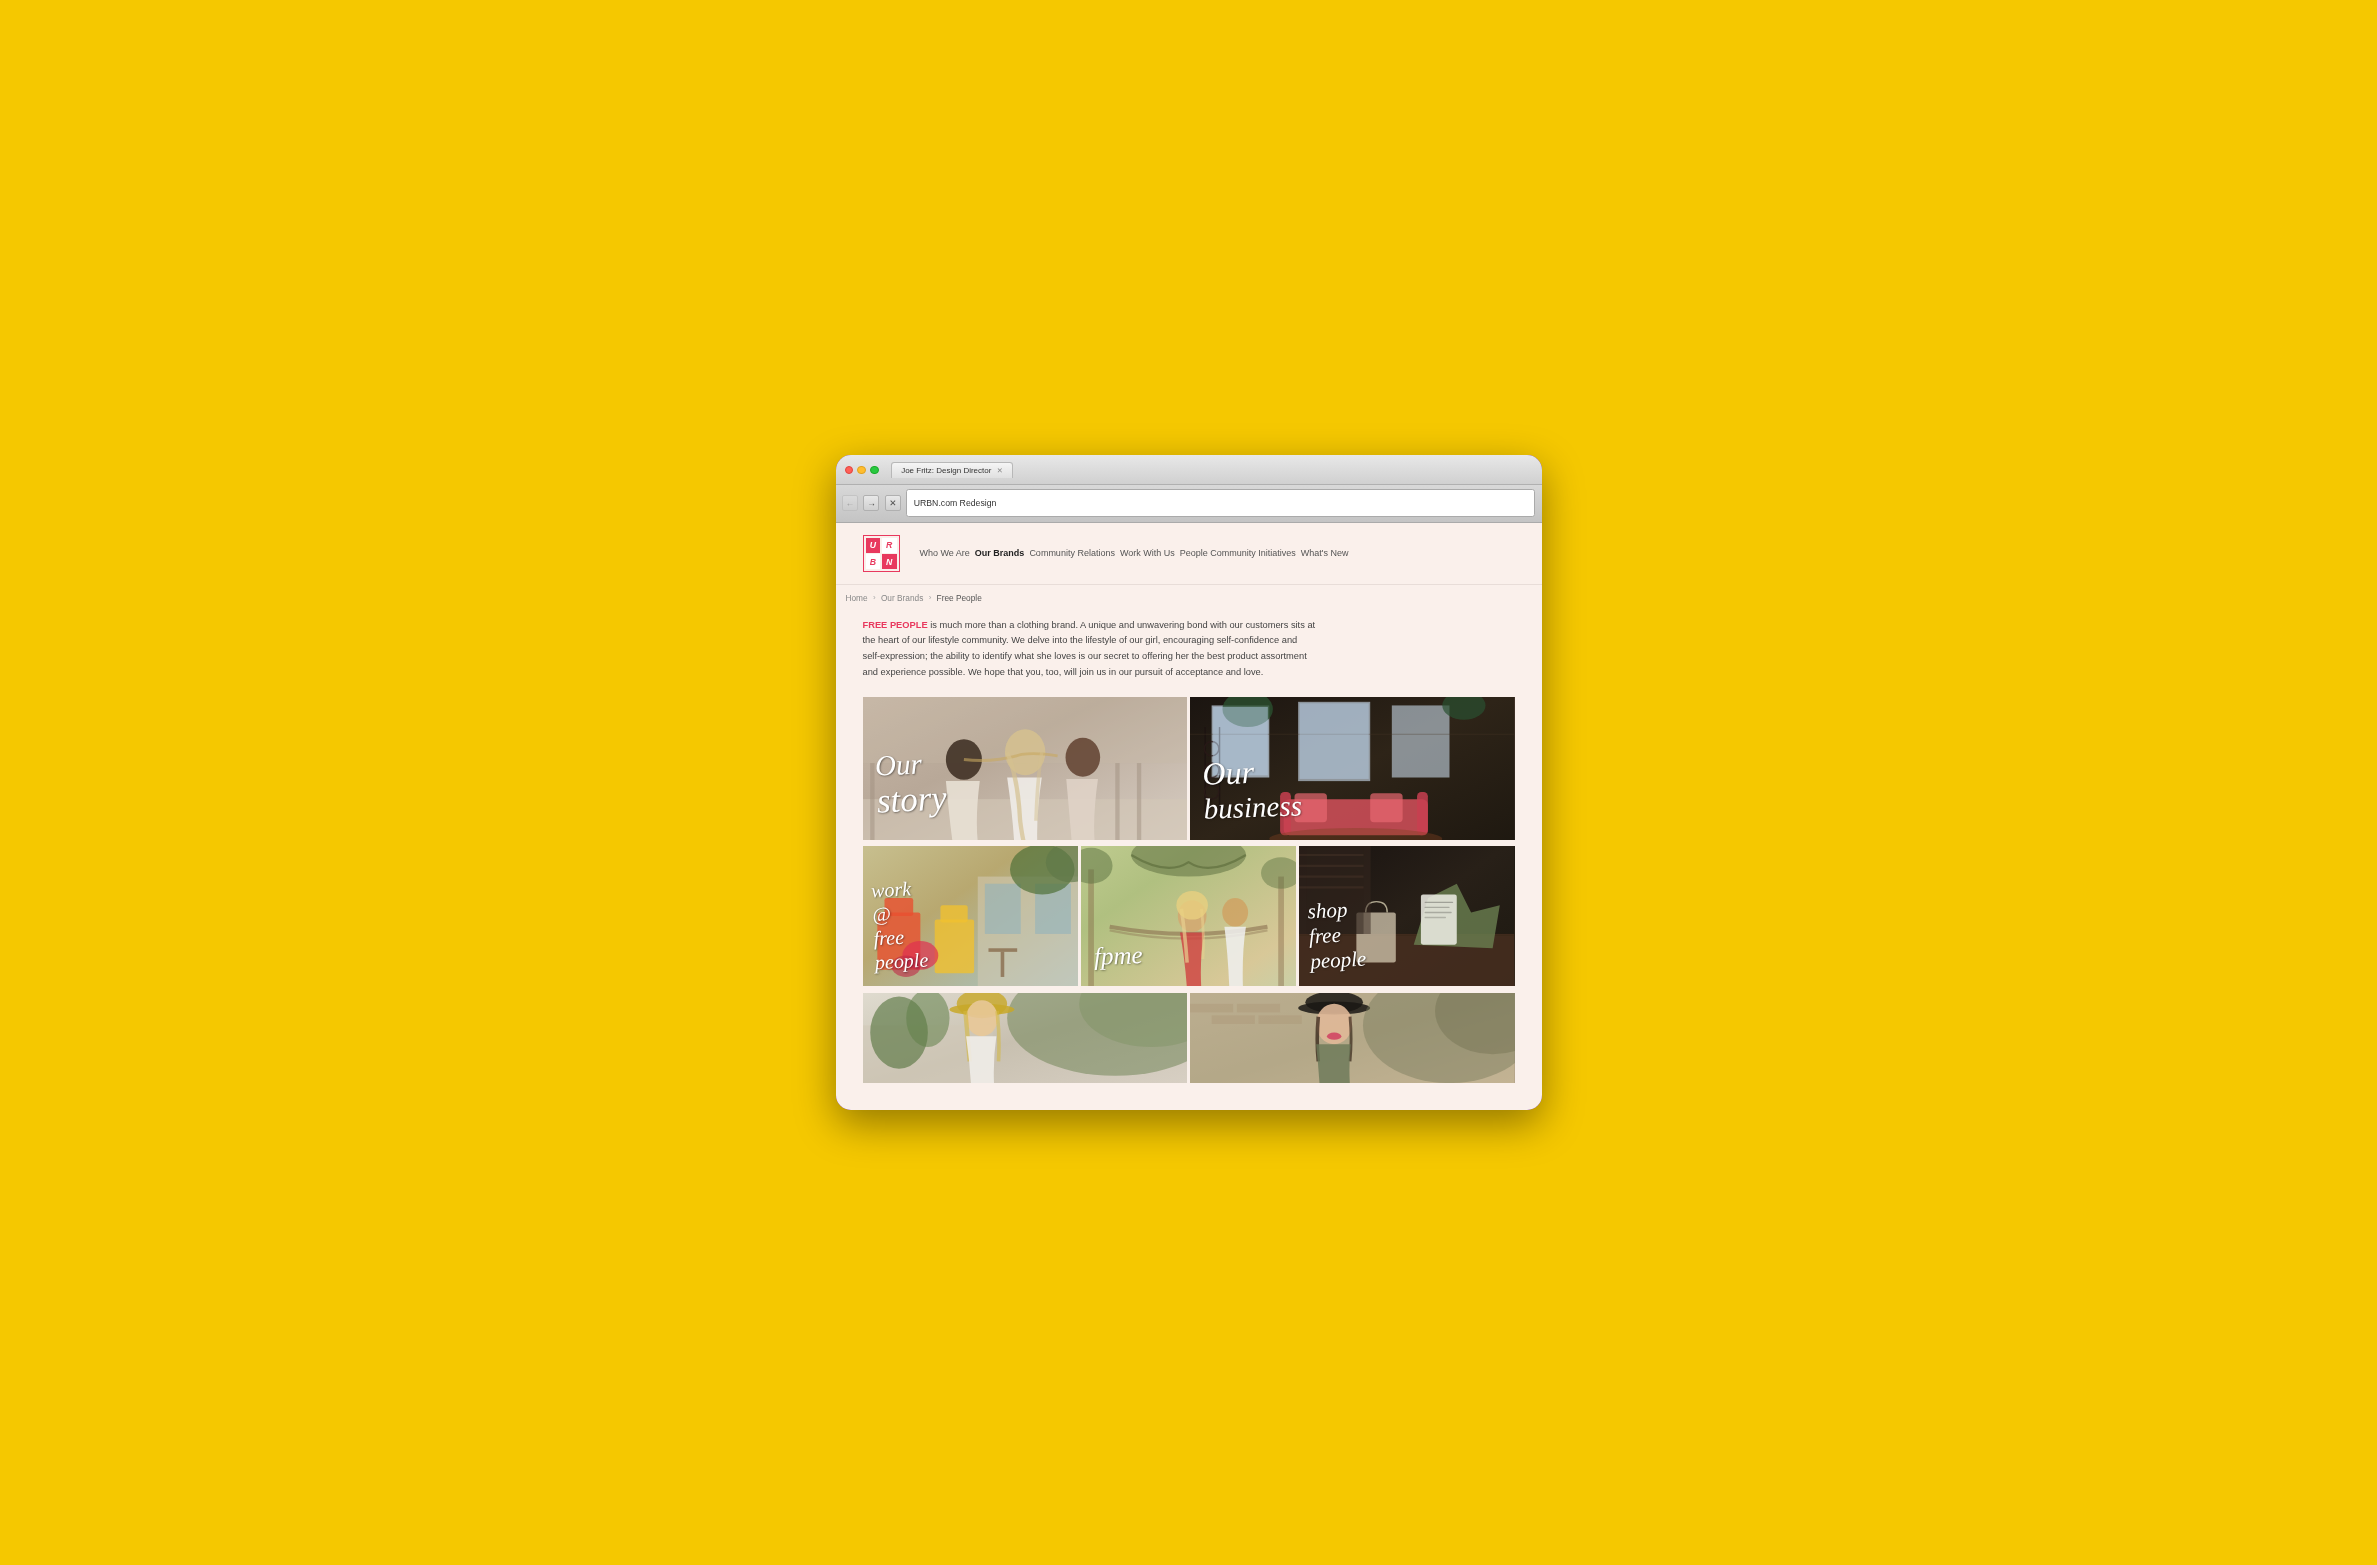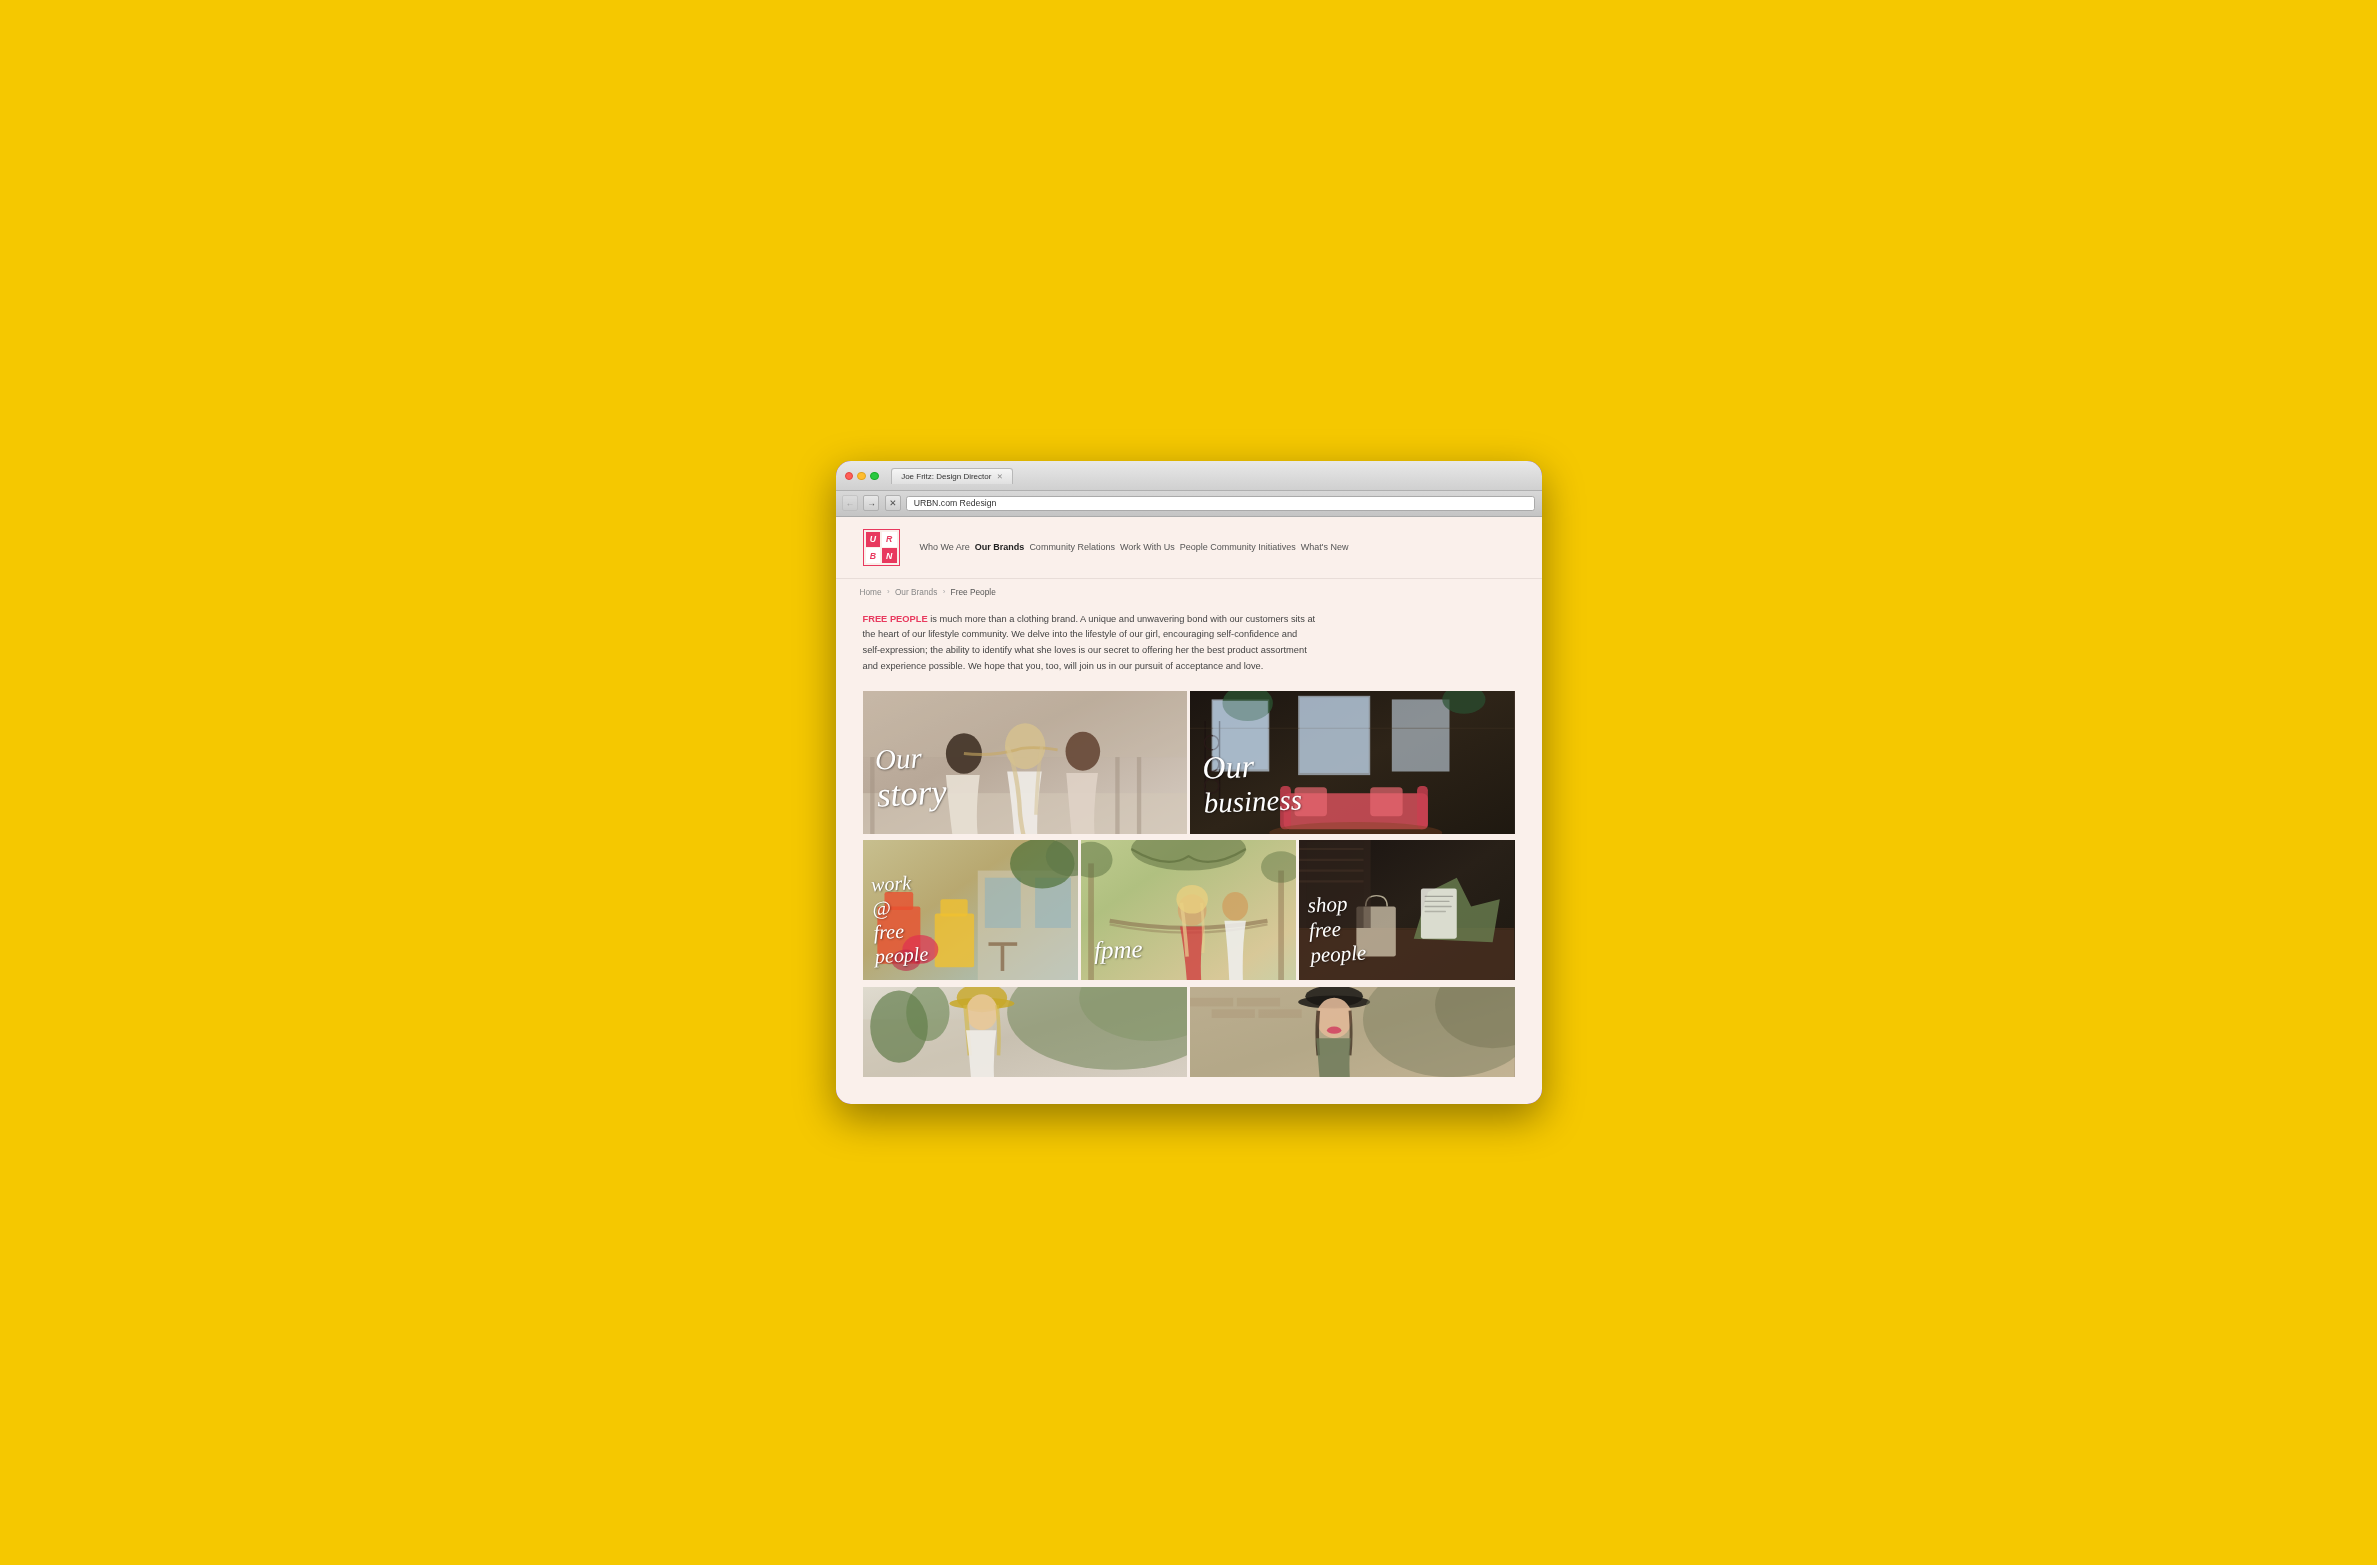--- a/index.html
+++ b/index.html
@@ -99,21 +99,21 @@
       justify-content: center;
       cursor: pointer;
       font-size: 8.7px;
       color: #555;
     }
 
     .nav-btn.disabled { opacity: 0.4; }
 
     .address-bar {
       flex: 1;
-      height: 15px;
+      height: 28px;
       background: #fff;
       border: 0.7px solid #aaa;
       border-radius: 2.7px;
       padding: 0 6.7px;
       font-size: 8.7px;
       color: #333;
       display: flex;
       align-items: center;
     }
 
@@ -182,21 +182,21 @@
       cursor: pointer;
     }
 
     .nav-link.active {
       font-weight: 700;
       color: #222;
     }
 
     
     .breadcrumb {
-      padding: 8px 24px;
+      padding: 8px 10px;
       font-size: 8.3px;
       color: #888;
       display: flex;
       align-items: center;
       gap: 5.3px;
     }
 
     .breadcrumb-sep {
       color: #aaa;
       font-size: 8px;

